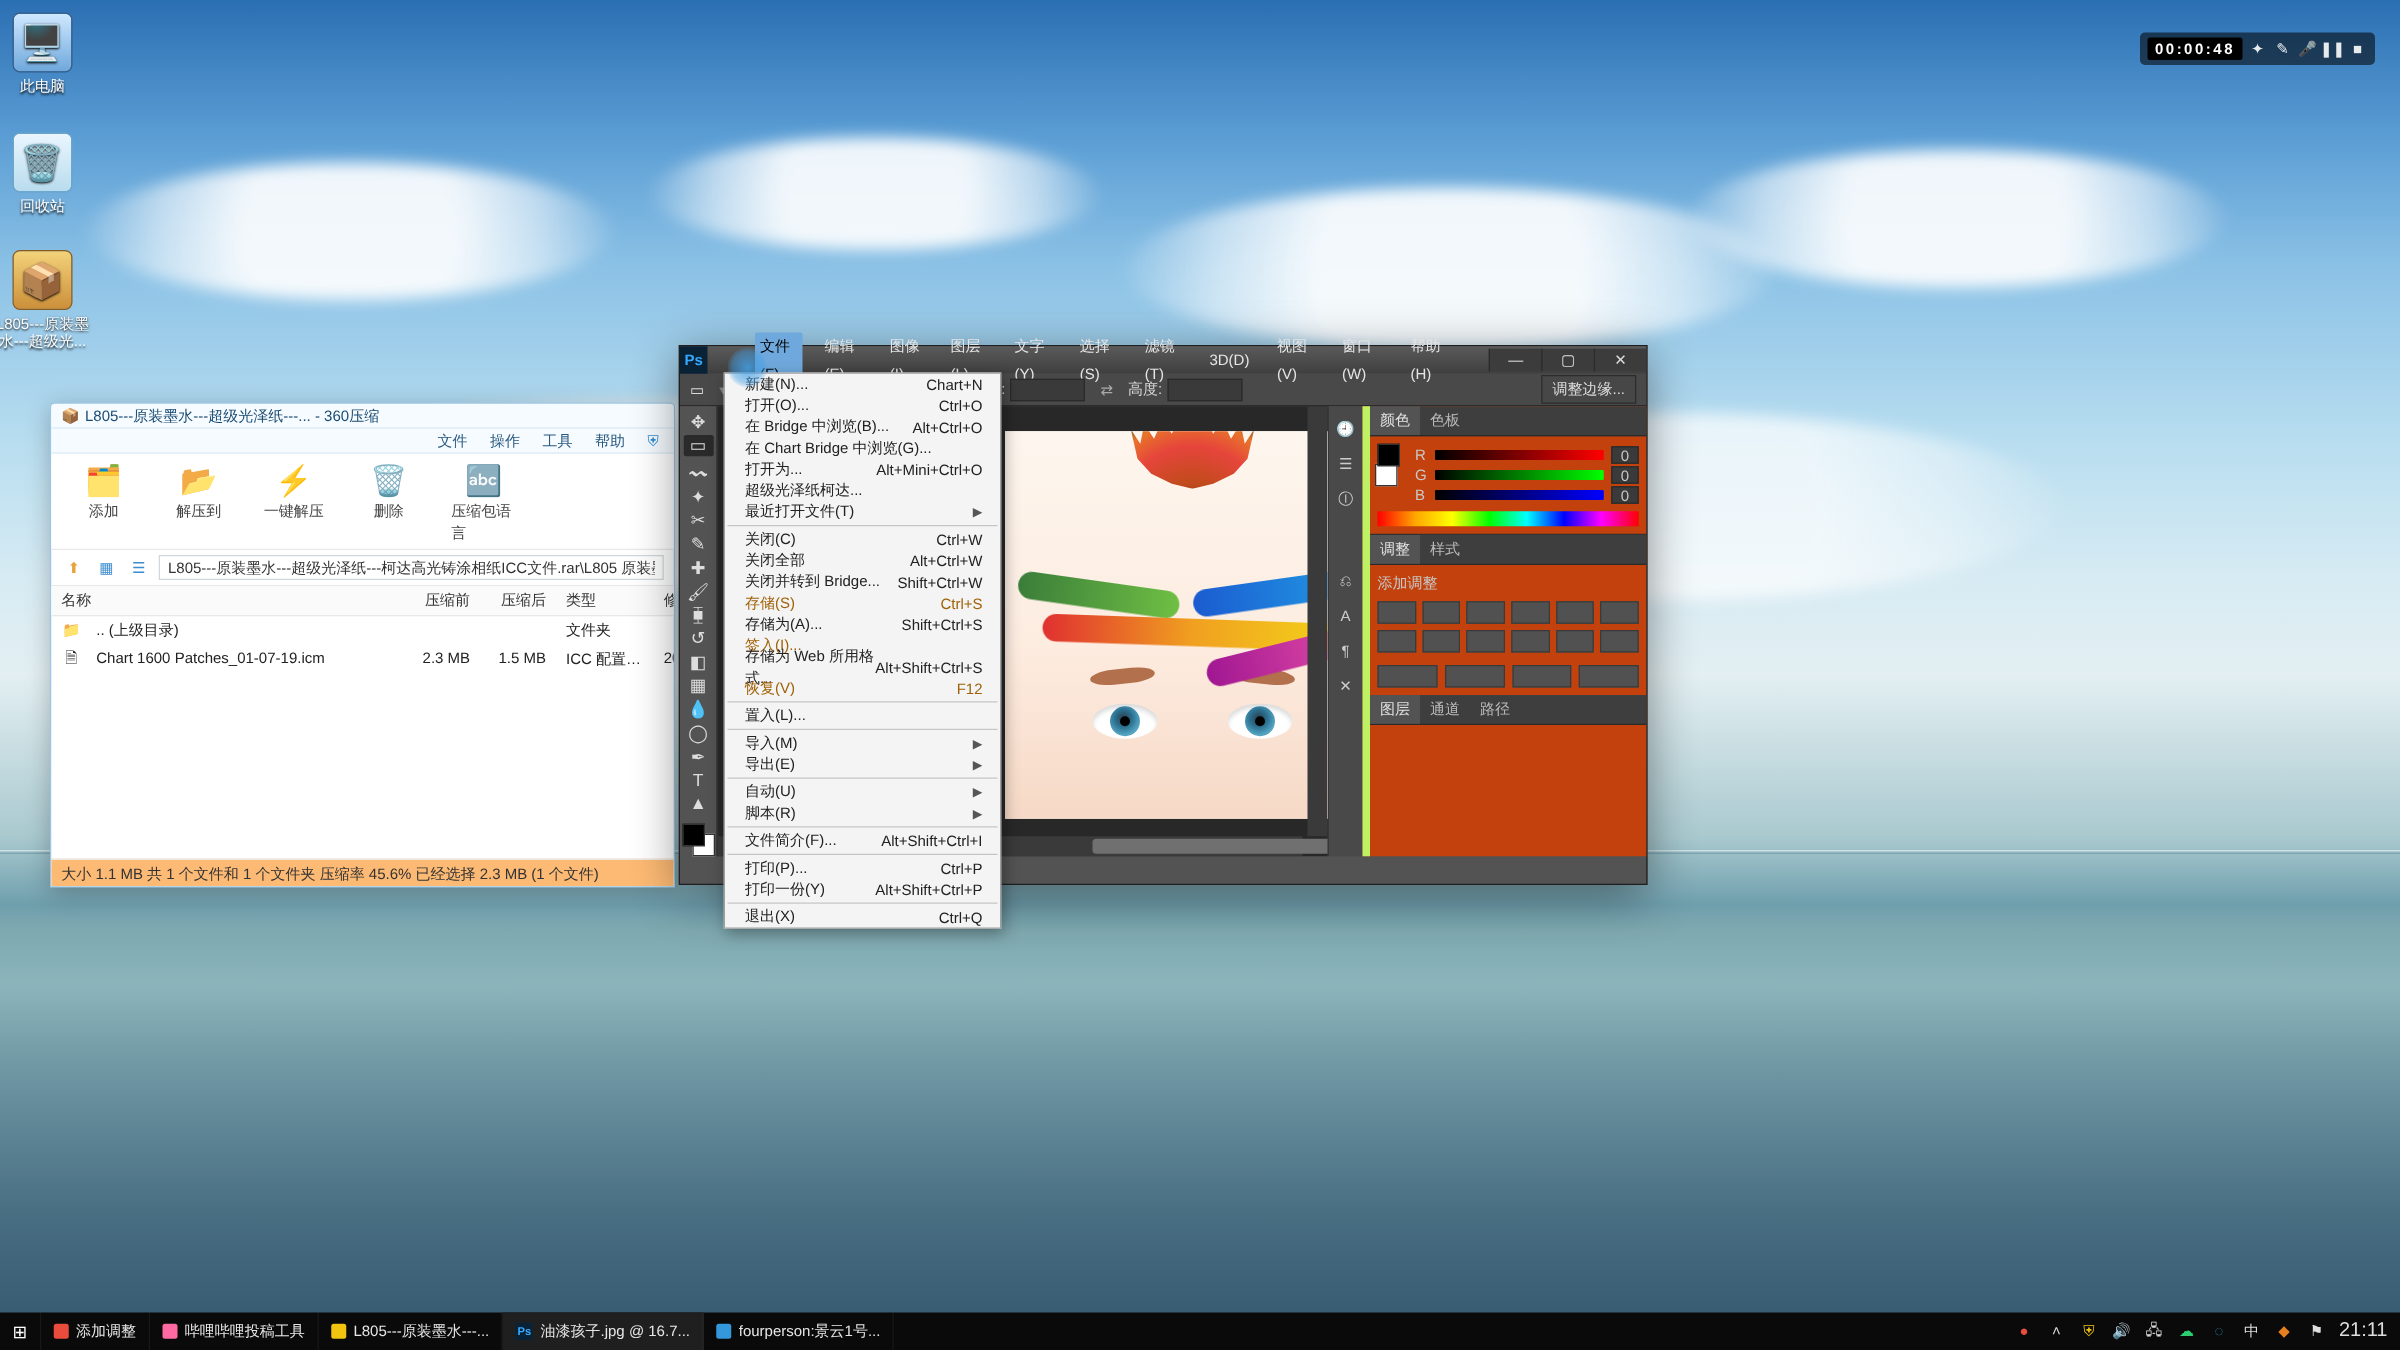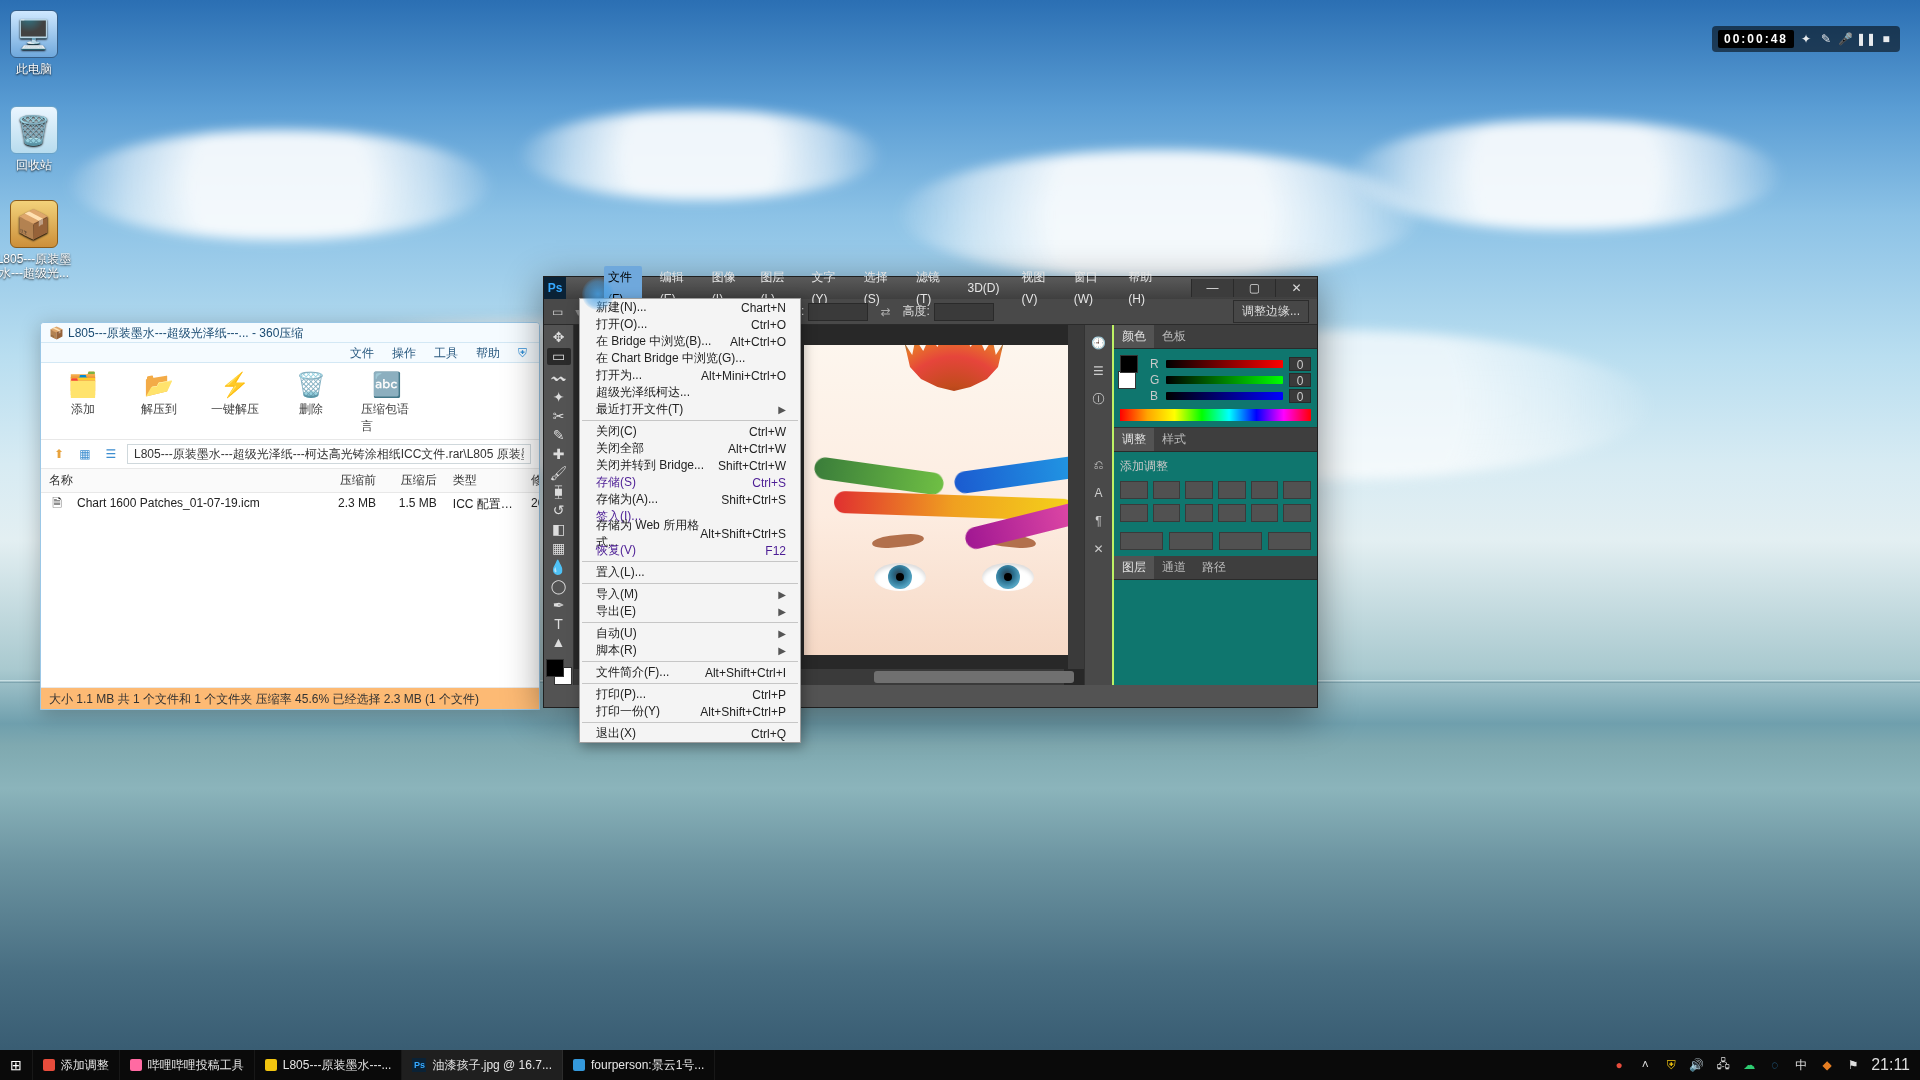--- a/index.html
+++ b/index.html
@@ -55,38 +55,38 @@
 #pstools{width:30px;background:#535353;border-right:1px solid #333;display:flex;flex-direction:column;align-items:center;gap:2px;padding-top:4px}
 #pstools .t{width:24px;height:22px;color:#ddd;display:flex;align-items:center;justify-content:center;font-size:14px;border-radius:2px}
 #pstools .t.active{background:#2a2a2a}
 #pscanvas{flex:1;background:#282828;position:relative;overflow:hidden}
 #pscanvas .artboard{position:absolute;left:230px;top:20px;width:300px;height:310px;background:#fff;display:flex;align-items:center;justify-content:center}
 #pscanvas .scroll-h{position:absolute;left:0;right:20px;bottom:0;height:16px;background:#3a3a3a}
 #pscanvas .scroll-h .thumb{position:absolute;left:300px;width:200px;top:2px;bottom:2px;background:#707070;border-radius:3px}
 #pscanvas .scroll-v{position:absolute;right:0;top:0;bottom:16px;width:16px;background:#3a3a3a}
 #psside{width:28px;background:#494949;border-left:1px solid #333;display:flex;flex-direction:column;align-items:center;gap:8px;padding-top:8px}
 #psside .ic{width:20px;height:20px;color:#ccc;display:flex;align-items:center;justify-content:center}
-#pspanel{width:205px;background:#0f766e;border-left:2px solid #bef264;display:flex;flex-direction:column;color:#c9c9c9;font-size:11px}
+#pspanel{width:227px;background:#c2410c;border-left:6px solid #bef264;display:flex;flex-direction:column;color:#c9c9c9;font-size:11px}
 .panel-tabs{display:flex;background:#3e3e3e;border-bottom:1px solid #2a2a2a}
 .panel-tabs span{padding:3px 8px;color:#bababa}
 .panel-tabs span.active{background:#535353;color:#e0e0e0}
 .panel-body{padding:6px;border-bottom:1px solid #333}
 .slider{display:flex;align-items:center;gap:6px;margin:2px 0}
 .slider .lab{width:10px}
 .slider .track{flex:1;height:8px;position:relative}
 .slider .track .bar{position:absolute;inset:0;border-radius:1px}
 .slider .val{width:22px;height:14px;border:1px solid #2a2a2a;background:#3a3a3a;text-align:center;line-height:14px}
 .hue{height:12px;background:linear-gradient(90deg,red,orange,yellow,lime,cyan,blue,magenta,red);margin-top:4px}
 .adj-grid{display:grid;grid-template-columns:repeat(6,1fr);gap:5px;padding:6px 6px 10px}
 .adj-grid div,.adj-row3 div{height:18px;border:1px solid #3a3a3a;background:#515151}
 .adj-row3{display:grid;grid-template-columns:repeat(4,1fr);gap:6px;padding:0 6px 6px}
 
 #psdrop{position:absolute;left:579px;top:298px;width:222px;background:#f4f4f4;border:1px solid #9e9e9e;box-shadow:2px 4px 12px rgba(0,0,0,.35);z-index:50}
 #psdrop .mi{display:flex;justify-content:space-between;align-items:center;padding:2px 14px 2px 16px;color:#222;height:17px;font-size:12px}
-#psdrop .mi.disabled{color:#4c1d95}
+#psdrop .mi.disabled{color:#a16207}
 #psdrop .mi .arrow{color:#555;font-size:10px}
 #psdrop hr{border:none;border-top:1px solid #c6c6c6;margin:2px 2px}
 
 #clickfx{position:absolute;left:582px;top:278px;width:32px;height:32px;border-radius:50%;background:radial-gradient(circle,rgba(69,160,230,.85) 0%,rgba(69,160,230,.45) 55%,rgba(69,160,230,0) 75%);z-index:60;pointer-events:none}
 
 #taskbar{position:absolute;left:0;right:0;bottom:0;height:30px;background:#0a0a0a;display:flex;align-items:center;color:#fff}
 #taskbar .tb{height:30px;display:flex;align-items:center;gap:6px;padding:0 10px;border-right:1px solid rgba(255,255,255,.06);font-size:12px;color:#e6e6e6}
 #taskbar .tb .dot{width:6px;height:6px;border-radius:50%}
 #taskbar .tb.active{background:#1f1f1f}
 #tray{margin-left:auto;display:flex;align-items:center;gap:10px;padding:0 10px;color:#ddd}
@@ -179,20 +179,27 @@
       <input value="L805---原装墨水---超级光泽纸---柯达高光铸涂相纸ICC文件.rar\L805 原装墨水 超级光泽纸柯达 - 解包" style="">
     </div>
     <div id="zipheader">
       <span class="col-name">名称</span>
       <span class="col-sizepre">压缩前</span>
       <span class="col-sizepost">压缩后</span>
       <span class="col-type">类型</span>
       <span class="col-mod">修改</span>
     </div>
     <div id="ziplist">
+      <div class="row">
+        <span class="col-name"><span class="icon">📁</span><span>.. (上级目录)</span></span>
+        <span class="col-sizepre"></span>
+        <span class="col-sizepost"></span>
+        <span class="col-type">文件夹</span>
+        <span class="col-mod"></span>
+      </div>
       <div class="row">
         <span class="col-name"><span class="icon">🗎</span><span>Chart 1600 Patches_01-07-19.icm</span></span>
         <span class="col-sizepre">2.3 MB</span>
         <span class="col-sizepost">1.5 MB</span>
         <span class="col-type">ICC 配置文件</span>
         <span class="col-mod">2019</span>
       </div>
     </div>
     <div id="zipstatus">大小 1.1 MB 共 1 个文件和 1 个文件夹 压缩率 45.6% 已经选择 2.3 MB (1 个文件)</div>
   </div>

